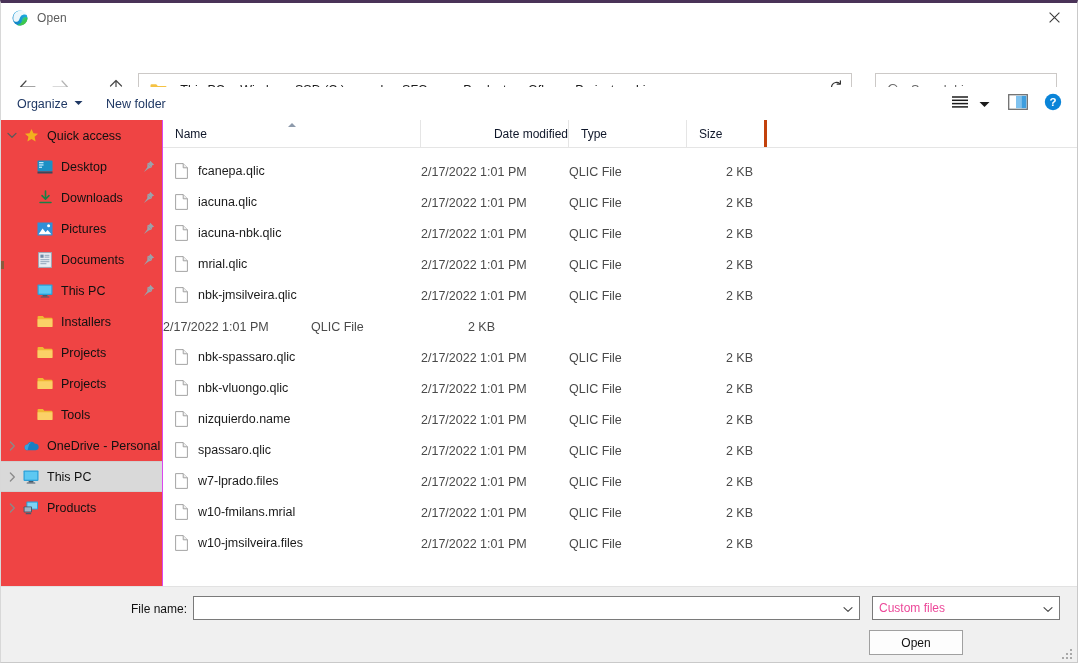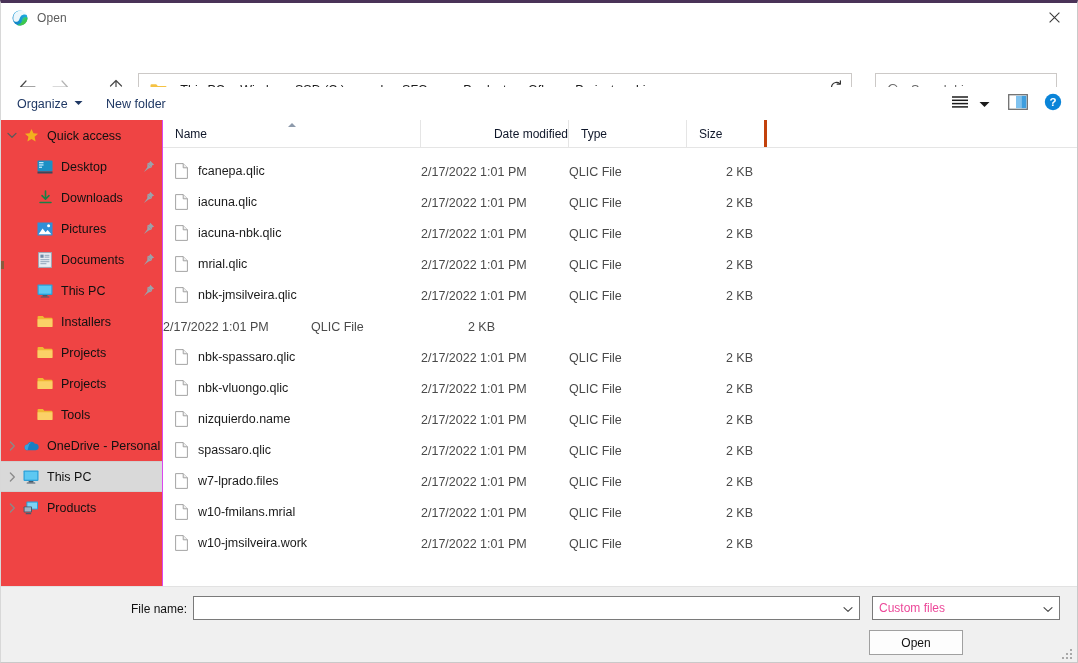--- a/index.html
+++ b/index.html
@@ -793,21 +793,21 @@
           <div class="cell-date">2/17/2022 1:01 PM</div>
           <div class="cell-type">QLIC File</div>
           <div class="cell-size">2 KB</div>
         </div>
         <div class="row">
           <div class="cell-name">
             <span class="file-ico"><svg width="13" height="16" viewBox="0 0 13 16">
                 <path d="M0.6 0.6 H8.2 L12.4 4.8 V15.4 H0.6 Z" fill="#ffffff" stroke="#9a9a9a" stroke-width="0.9" stroke-linejoin="round"></path>
                 <path d="M8.2 0.6 V4.8 H12.4" fill="#eeeeee" stroke="#9a9a9a" stroke-width="0.9" stroke-linejoin="round"></path>
               </svg></span>
-            <span>w10-jmsilveira.work</span>
+            <span>w10-jmsilveira.files</span>
           </div>
           <div class="cell-date">2/17/2022 1:01 PM</div>
           <div class="cell-type">QLIC File</div>
           <div class="cell-size">2 KB</div>
         </div>
       </div>
   </div>
 
   <div class="footer">
     <span class="fn-label">File name:</span>

